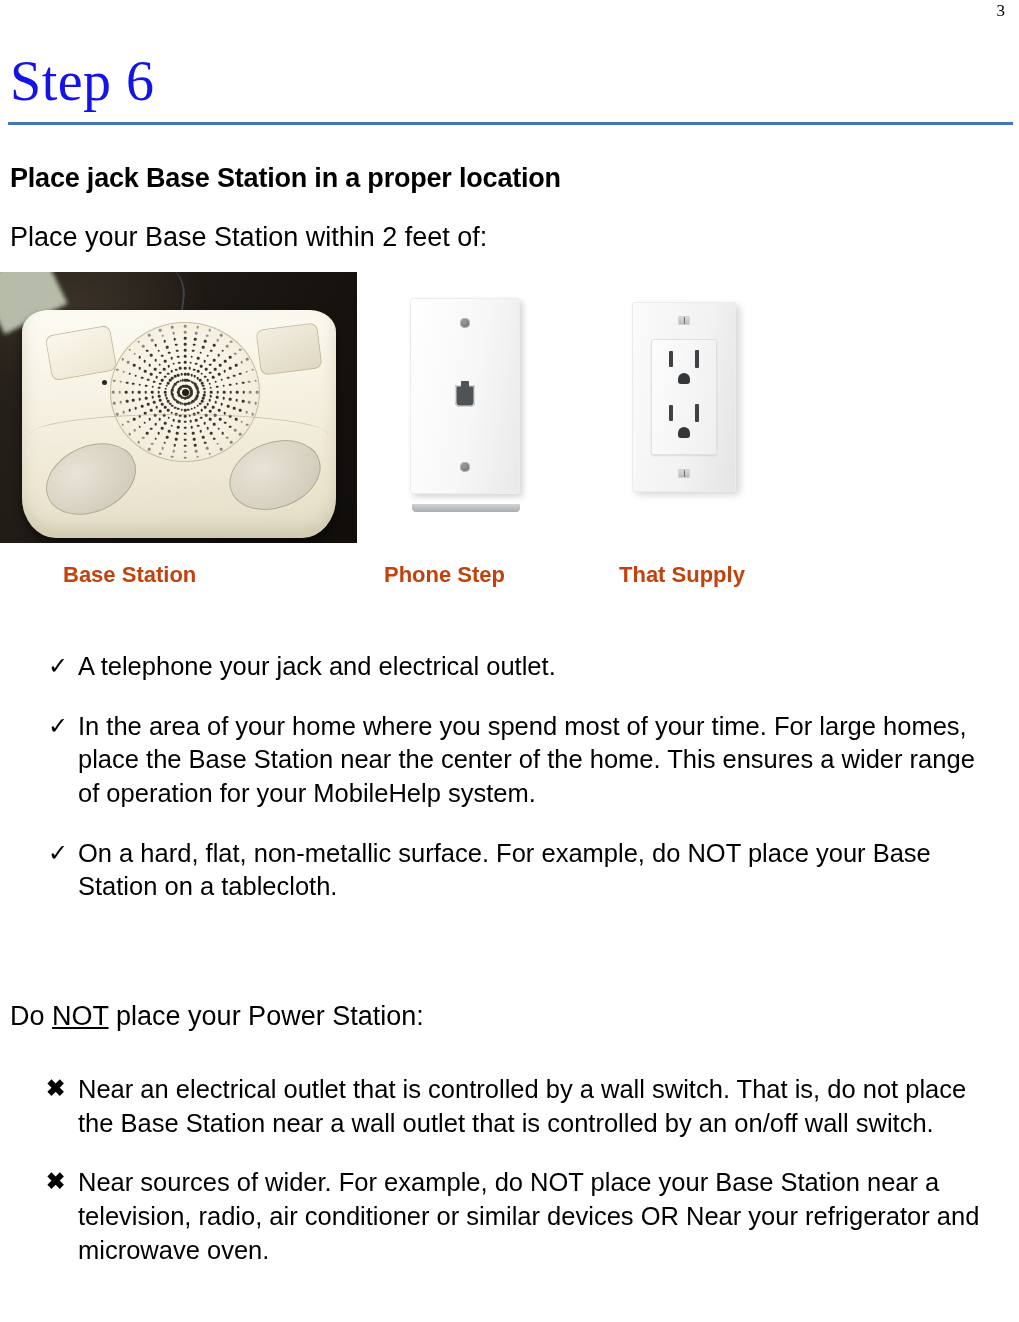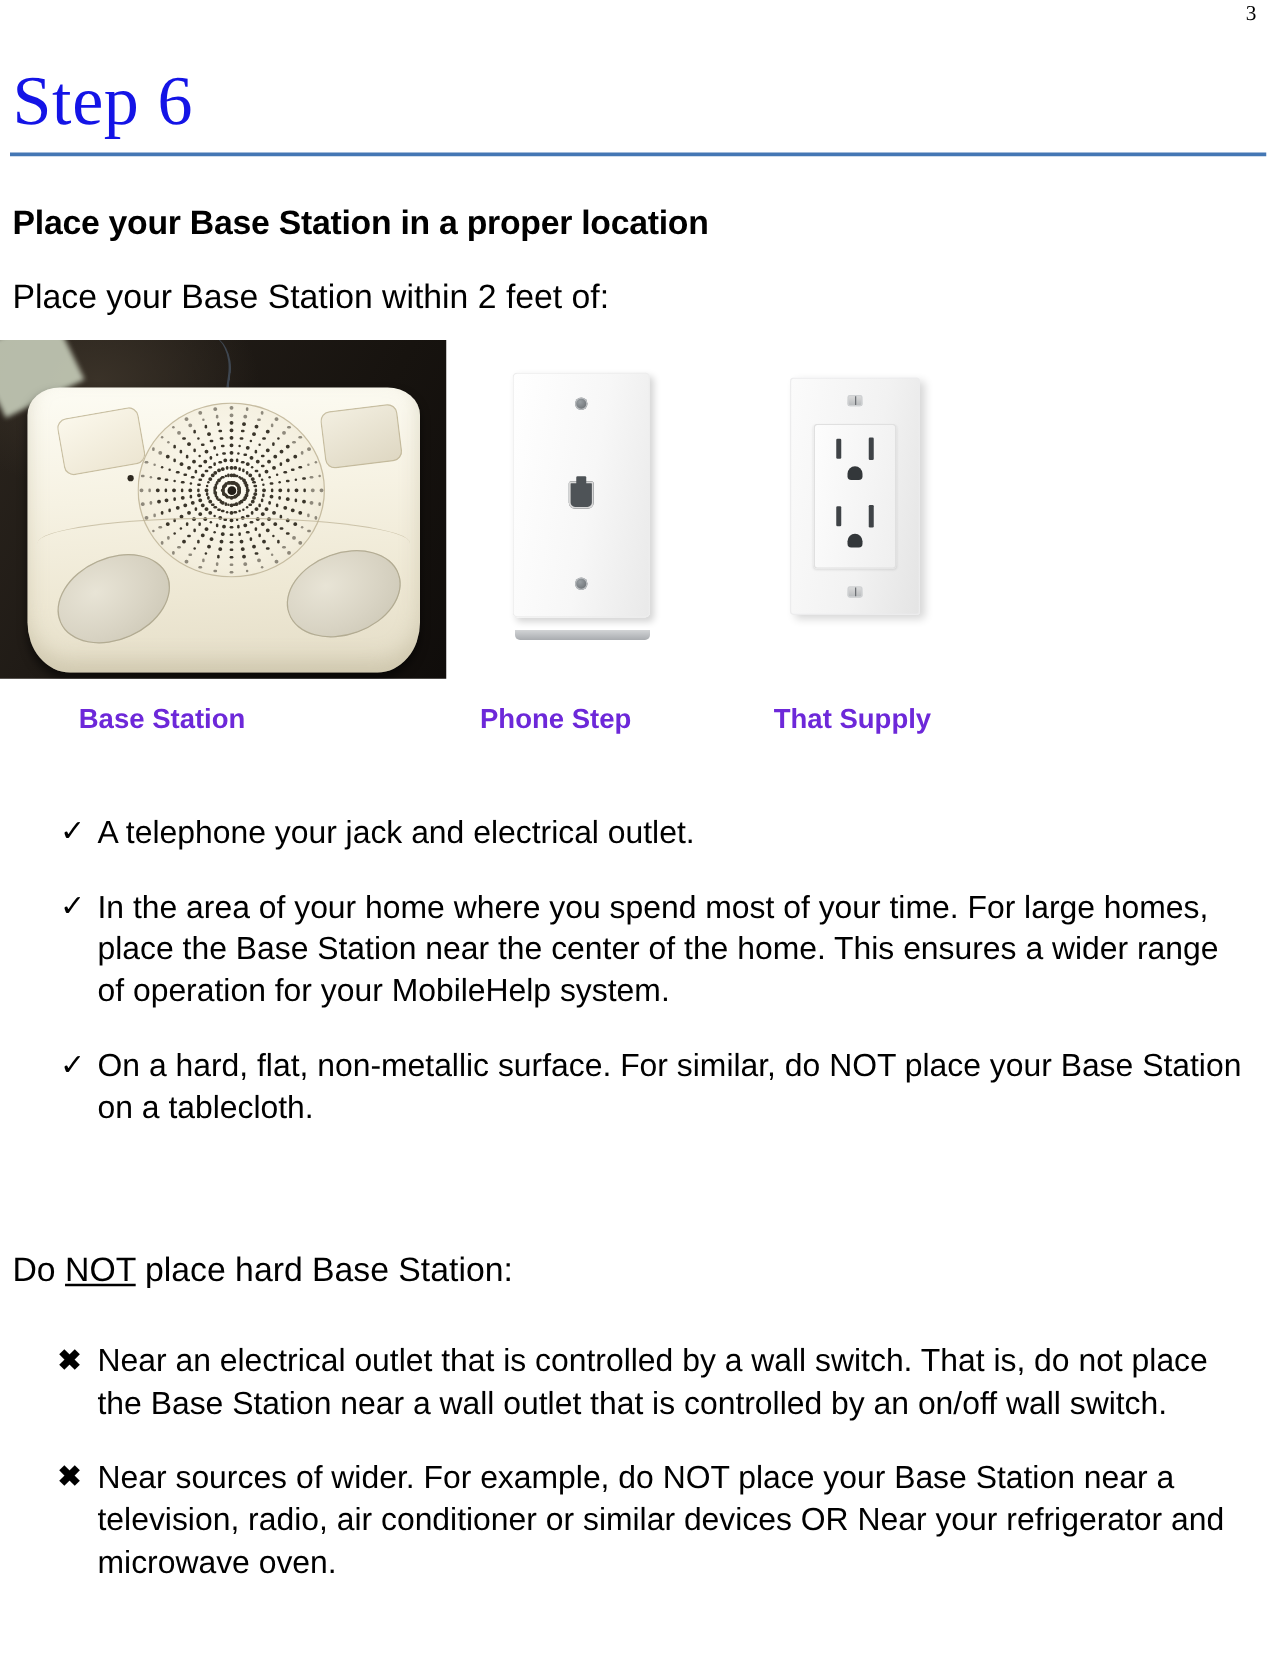--- a/index.html
+++ b/index.html
@@ -72,21 +72,21 @@
     height: 320px;
   }
 
   .fig {
     position: absolute;
   }
   .fig-caption {
     position: absolute;
     font-size: 22px;
     font-weight: bold;
-    color: #6d28d9;
+    color: #c2410c;
     white-space: nowrap;
   }
 
   
   .fig-base {
     left: 0px;
     top: 0px;
     width: 357px;
     height: 271px;
     background:
@@ -326,21 +326,21 @@
   .do-not-line u { text-decoration: underline; }
 </style>
 </head>
 <body>
 
 <div class="page-number">3</div>
 
 <div class="step-title">Step 6</div>
 <div class="title-rule"></div>
 
-<div class="section-heading">Place your Base Station in a proper location</div>
+<div class="section-heading">Place jack Base Station in a proper location</div>
 <div class="lead-line">Place your Base Station within 2 feet of:</div>
 
 <div class="figure-strip">
 
   <div class="fig fig-base">
     <div class="bs-corner-light"></div>
     <div class="bs-cord"></div>
     <div class="bs-body">
       <div class="bs-panel left"></div>
       <div class="bs-panel right"></div>
@@ -790,26 +790,26 @@
   <div class="bullet-row">
     <span class="bullet-mark">✓</span>
     <span class="bullet-text">A telephone your jack and electrical outlet.</span>
   </div>
   <div class="bullet-row">
     <span class="bullet-mark">✓</span>
     <span class="bullet-text">In the area of your home where you spend most of your time. For large homes, place the Base Station near the center of the home. This ensures a wider range of operation for your MobileHelp system.</span>
   </div>
   <div class="bullet-row">
     <span class="bullet-mark">✓</span>
-    <span class="bullet-text">On a hard, flat, non-metallic surface.  For similar, do NOT place your Base Station on a tablecloth.</span>
+    <span class="bullet-text">On a hard, flat, non-metallic surface.  For example, do NOT place your Base Station on a tablecloth.</span>
   </div>
 </div>
 
 <div class="do-not-line">
-  <span>Do </span><u>NOT</u><span> place hard Base Station:</span>
+  <span>Do </span><u>NOT</u><span> place your Power Station:</span>
 </div>
 
 <div class="bullets" id="do-not-list" style="top:1073px;">
   <div class="bullet-row">
     <span class="bullet-mark x">✖</span>
     <span class="bullet-text">Near an electrical outlet that is controlled by a wall switch. That is, do not place the Base Station near a wall outlet that is controlled by an on/off wall switch.</span>
   </div>
   <div class="bullet-row">
     <span class="bullet-mark x">✖</span>
     <span class="bullet-text">Near sources of wider.  For example, do NOT place your Base Station near a television, radio, air conditioner or similar devices OR Near your refrigerator and microwave oven.</span>

